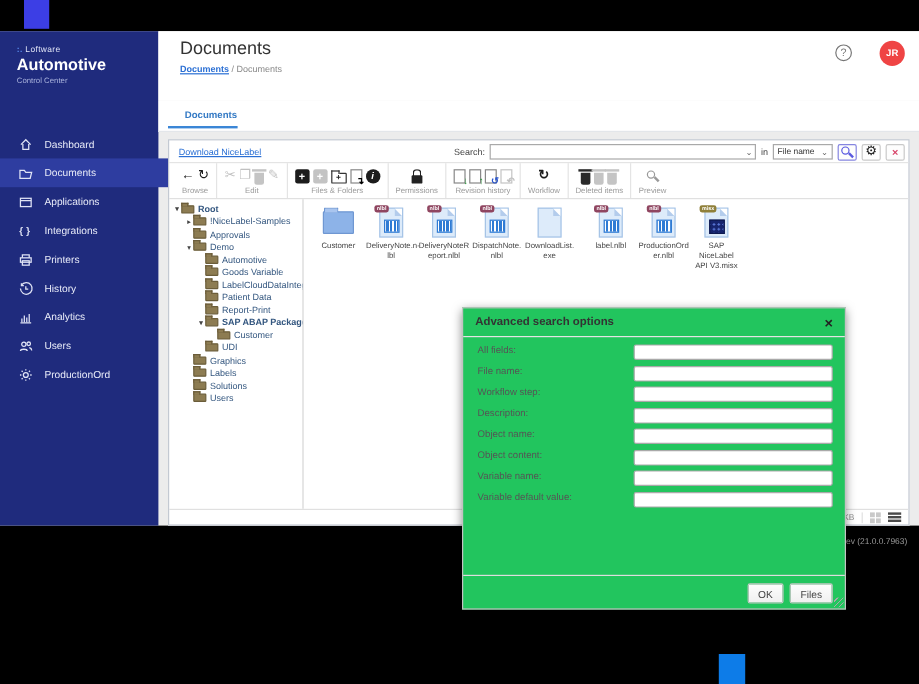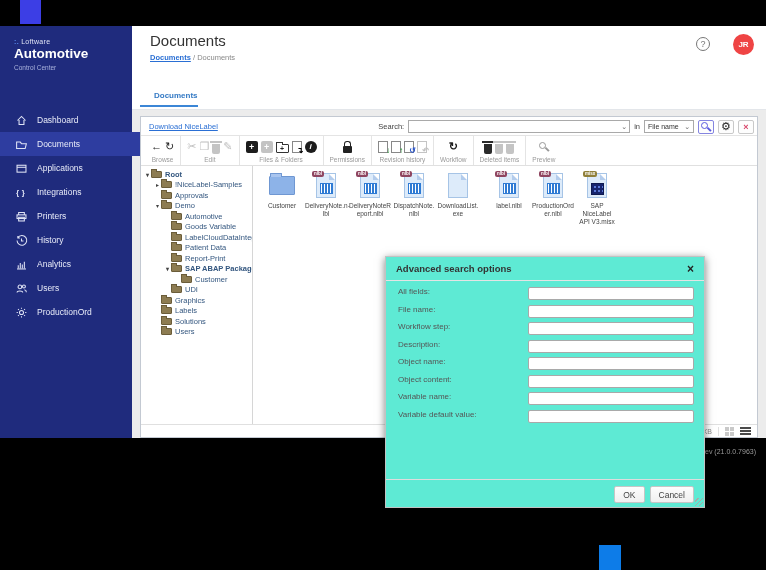--- a/index.html
+++ b/index.html
@@ -111,21 +111,21 @@
   .size-txt{font-size:7px;color:#8a8a8a}
   .vdiv{width:1px;height:9px;background:#e0e0e0}
   .grid-ic{width:9px;height:9px;display:grid;grid-template-columns:4px 4px;grid-template-rows:4px 4px;gap:1px}
   .grid-ic span{background:#c9c9c9}
   .list-ic{width:11px;height:9px;display:flex;flex-direction:column;justify-content:space-between}
   .list-ic span{height:2.4px;background:#4a4a4a}
 
   .version{position:absolute;right:10px;top:422px;font-size:7px;color:#9a9a9a}
 
   
-  .modal{left:385px;top:256px;width:320px;height:252px;background:#5eead4;border:1px solid #c2c2c2;box-shadow:0 2px 8px rgba(0,0,0,.5);z-index:10}
+  .modal{left:385px;top:256px;width:320px;height:252px;background:#22c55e;border:1px solid #c2c2c2;box-shadow:0 2px 8px rgba(0,0,0,.5);z-index:10}
   .m-title{height:24px;border-bottom:1px solid #e4e4e4;display:flex;align-items:center;justify-content:space-between;padding:0 10px}
   .m-title-text{font-size:9.5px;font-weight:bold;color:#333}
   .m-close{font-size:12px;font-weight:bold;color:#222;line-height:1;cursor:pointer}
   .m-body{padding:6px 10px 0 12px}
   .m-row{display:flex;height:17.5px}
   .m-label{font-size:8px;color:#555;flex:0 0 130px}
   .m-input{width:168px;height:13px;border:1px solid #a9a9a9;border-radius:2px;background:#fff;font-size:8px;padding:0 2px;outline:none}
   .m-footer{position:absolute;left:0;right:0;top:222px;border-top:1px solid #ddd;height:30px;display:flex;align-items:center;justify-content:flex-end;gap:5px;padding-right:10px}
   .m-btn{min-width:30px;height:17px;border:1px solid #c6c6c6;border-radius:2px;background:linear-gradient(#fdfdfd,#f0f0f0);font-size:8.5px;color:#444;padding:0 8px;display:flex;align-items:center;justify-content:center;cursor:pointer}
   .resize{position:absolute;right:1px;bottom:1px;width:8px;height:8px;background:repeating-linear-gradient(135deg,transparent 0 2px,#aaa 2px 3px)}
@@ -561,18 +561,18 @@
         <span class="m-label">Variable name:</span>
         <input class="m-input" value="" style="">
       </div>
       <div class="m-row">
         <span class="m-label">Variable default value:</span>
         <input class="m-input" value="" style="">
       </div>
     </div>
     <div class="m-footer">
       <div class="m-btn">OK</div>
-      <div class="m-btn">Cancel</div>
+      <div class="m-btn">Files</div>
     </div>
     <div class="resize"></div>
   </div>
 
 </div>
 
 </body></html>

